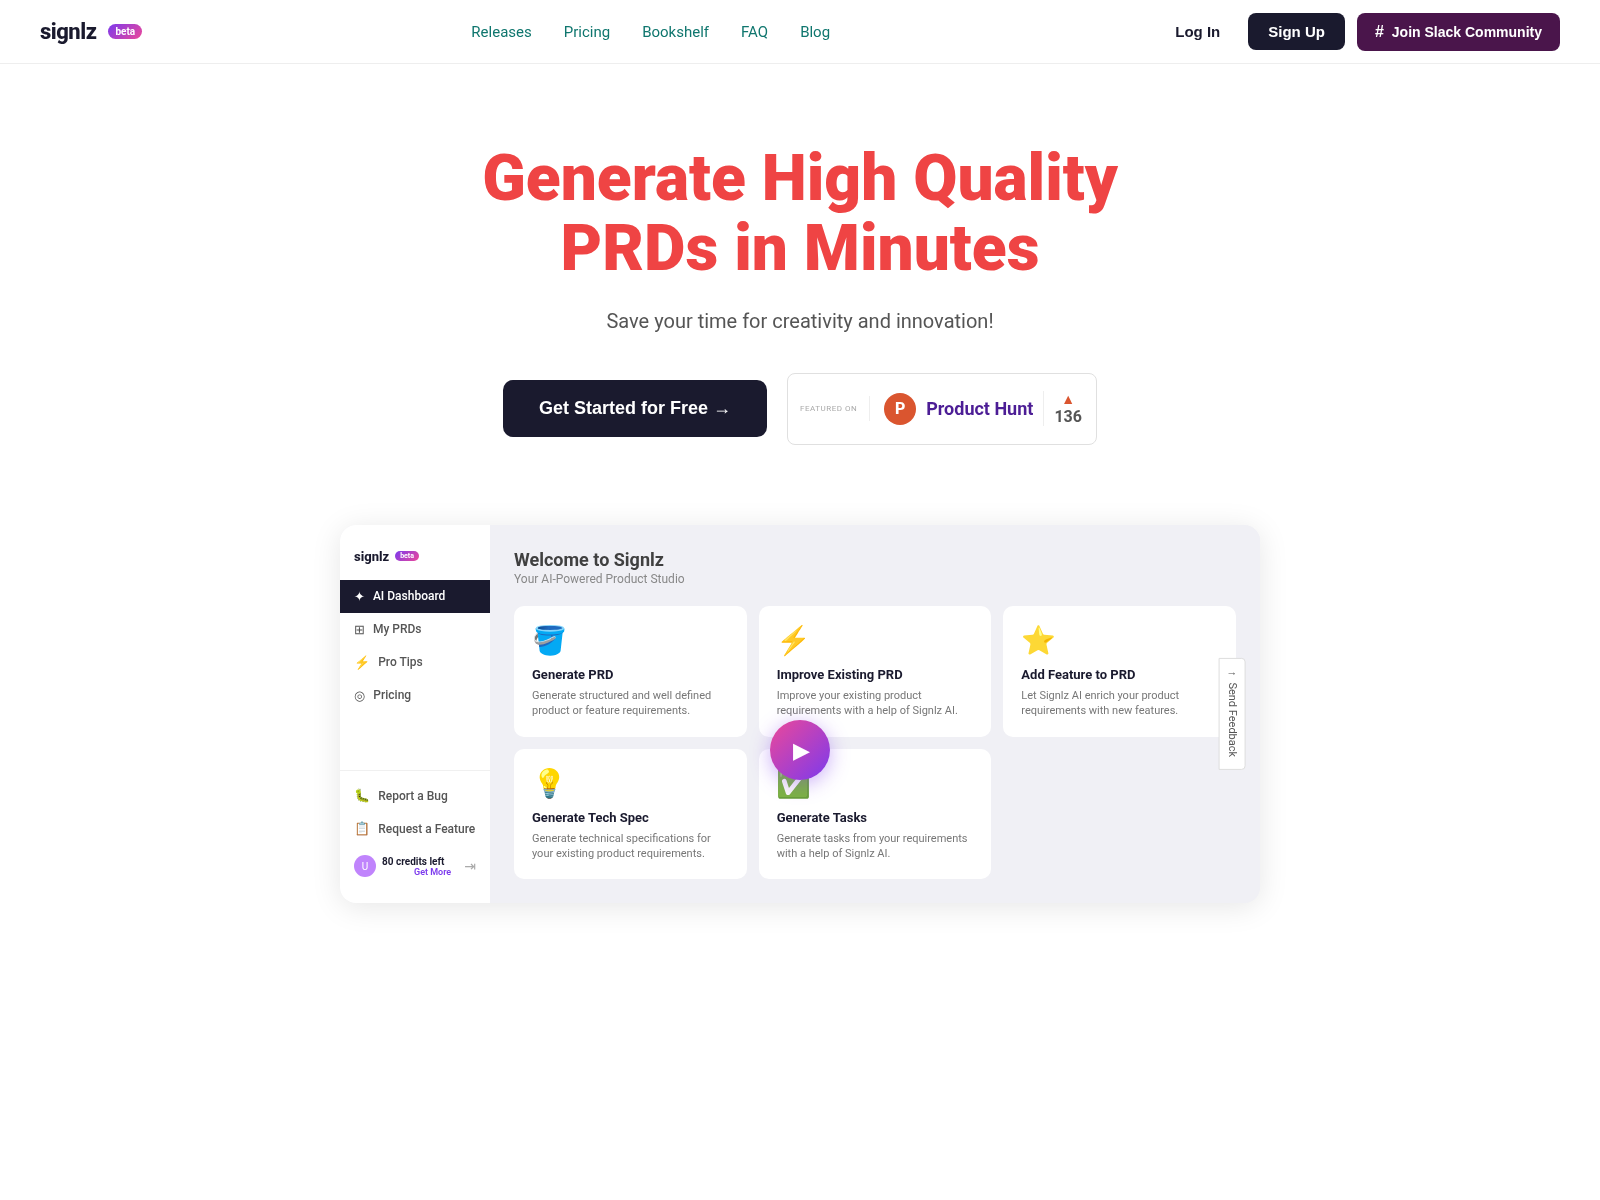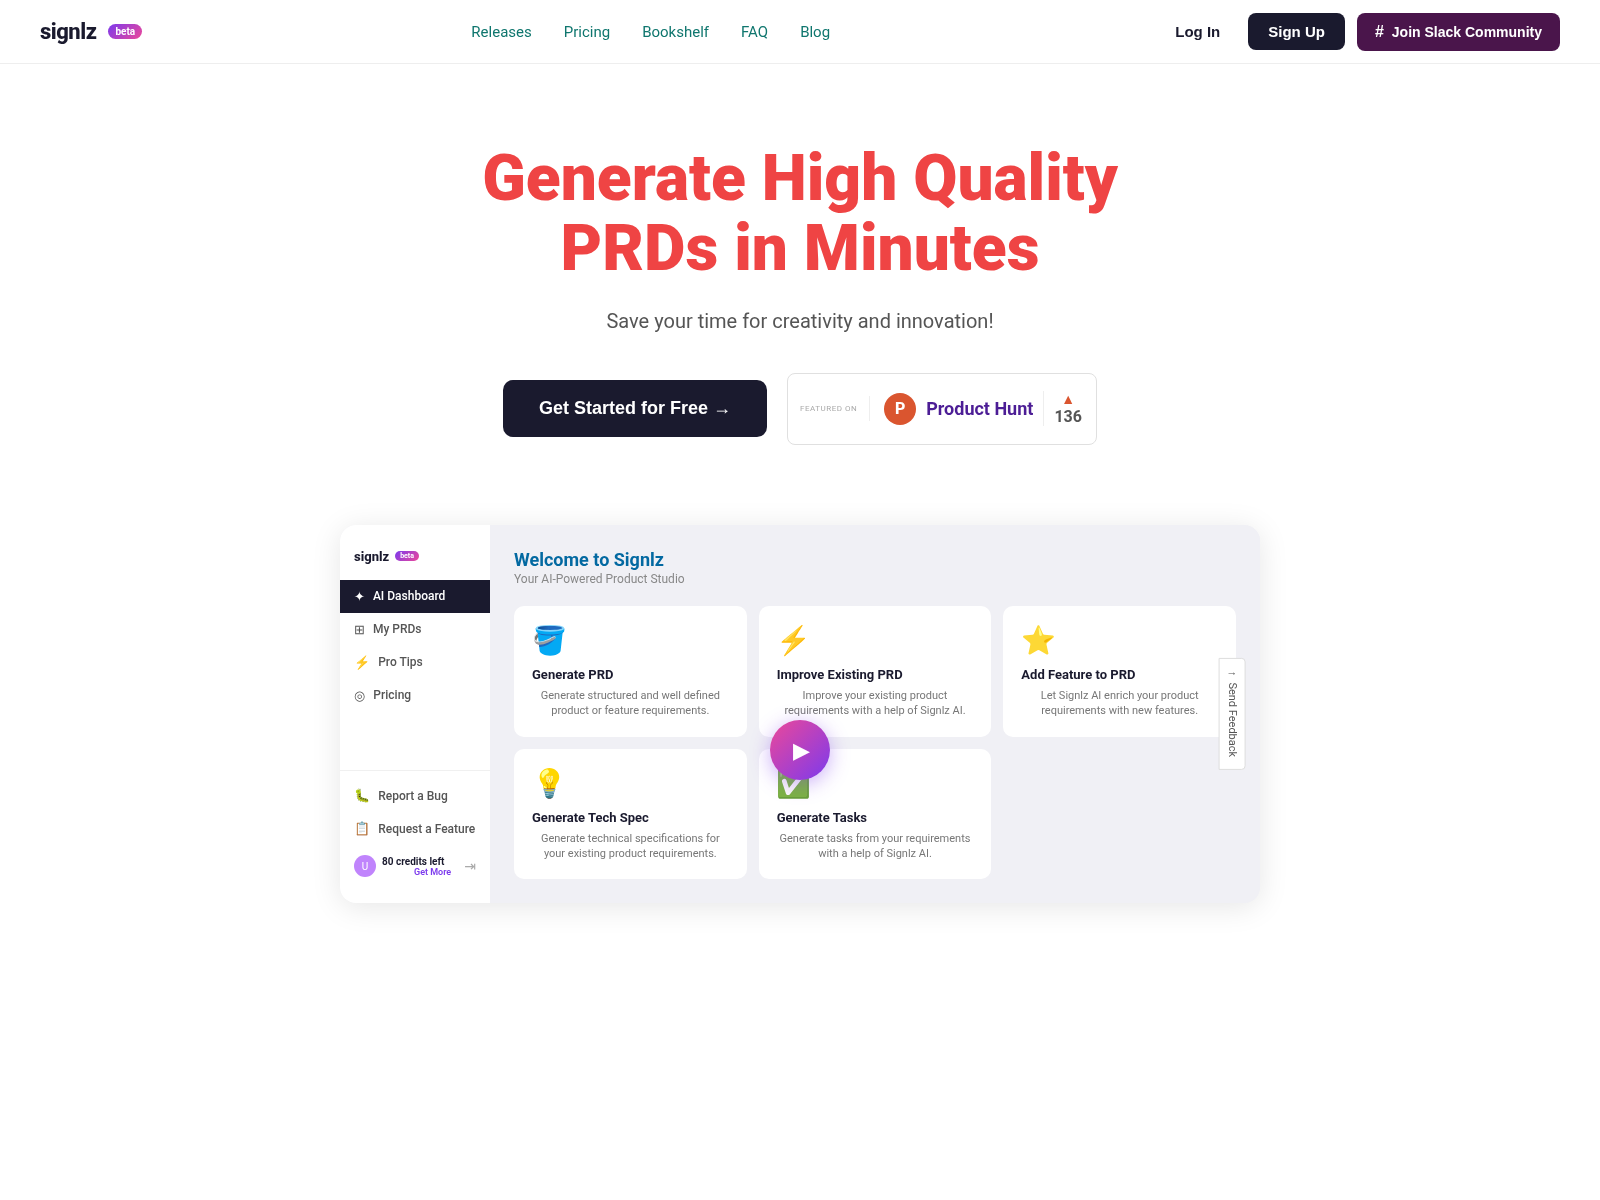--- a/index.html
+++ b/index.html
@@ -78,31 +78,31 @@
     .sidebar-bottom { padding-top: 8px; border-top: 1px solid #f0f0f0; }
     .sidebar-user { display: flex; align-items: center; gap: 6px; padding: 10px 14px; }
     .user-avatar { width: 22px; height: 22px; background: #c084fc; border-radius: 50%; display: flex; align-items: center; justify-content: center; font-size: 10px; color: #fff; }
     .user-info { flex: 1; }
     .user-credits { font-size: 10px; font-weight: 700; color: #1a1a2e; }
     .user-get-more { font-size: 9px; color: #7c3aed; font-weight: 600; padding-left: 32px; }
     .user-logout { font-size: 14px; color: #aaa; cursor: pointer; }
 
     
     .main-content { flex: 1; padding: 24px; background: #f0f0f5; }
-    .welcome-title { font-size: 18px; font-weight: 700; color: #0369a1; margin-bottom: 2px; }
+    .welcome-title { font-size: 18px; font-weight: 700; color: #404040; margin-bottom: 2px; }
     .welcome-sub { font-size: 12px; color: #888; margin-bottom: 20px; }
 
     .cards-grid { display: grid; grid-template-columns: 1fr 1fr 1fr; gap: 12px; }
     .card {
       background: #fff; border-radius: 10px; padding: 18px; cursor: pointer;
       transition: box-shadow 0.2s;
     }
     .card-icon { font-size: 28px; margin-bottom: 10px; }
     .card-title { font-size: 13px; font-weight: 700; color: #1a1a2e; margin-bottom: 6px; }
-    .card-desc { font-size: 11px; color: #777; line-height: 1.4; text-align: center; }
+    .card-desc { font-size: 11px; color: #777; line-height: 1.4; }
 
     
     .play-overlay {
       position: absolute; top: 50%; left: 50%; transform: translate(-50%, 10%);
       width: 60px; height: 60px; background: linear-gradient(135deg, #ec4899, #7c3aed);
       border-radius: 50%; display: flex; align-items: center; justify-content: center;
       cursor: pointer; box-shadow: 0 4px 20px rgba(124,58,237,0.4);
       z-index: 10;
     }
     .play-icon { color: #fff; font-size: 22px; margin-left: 3px; }

